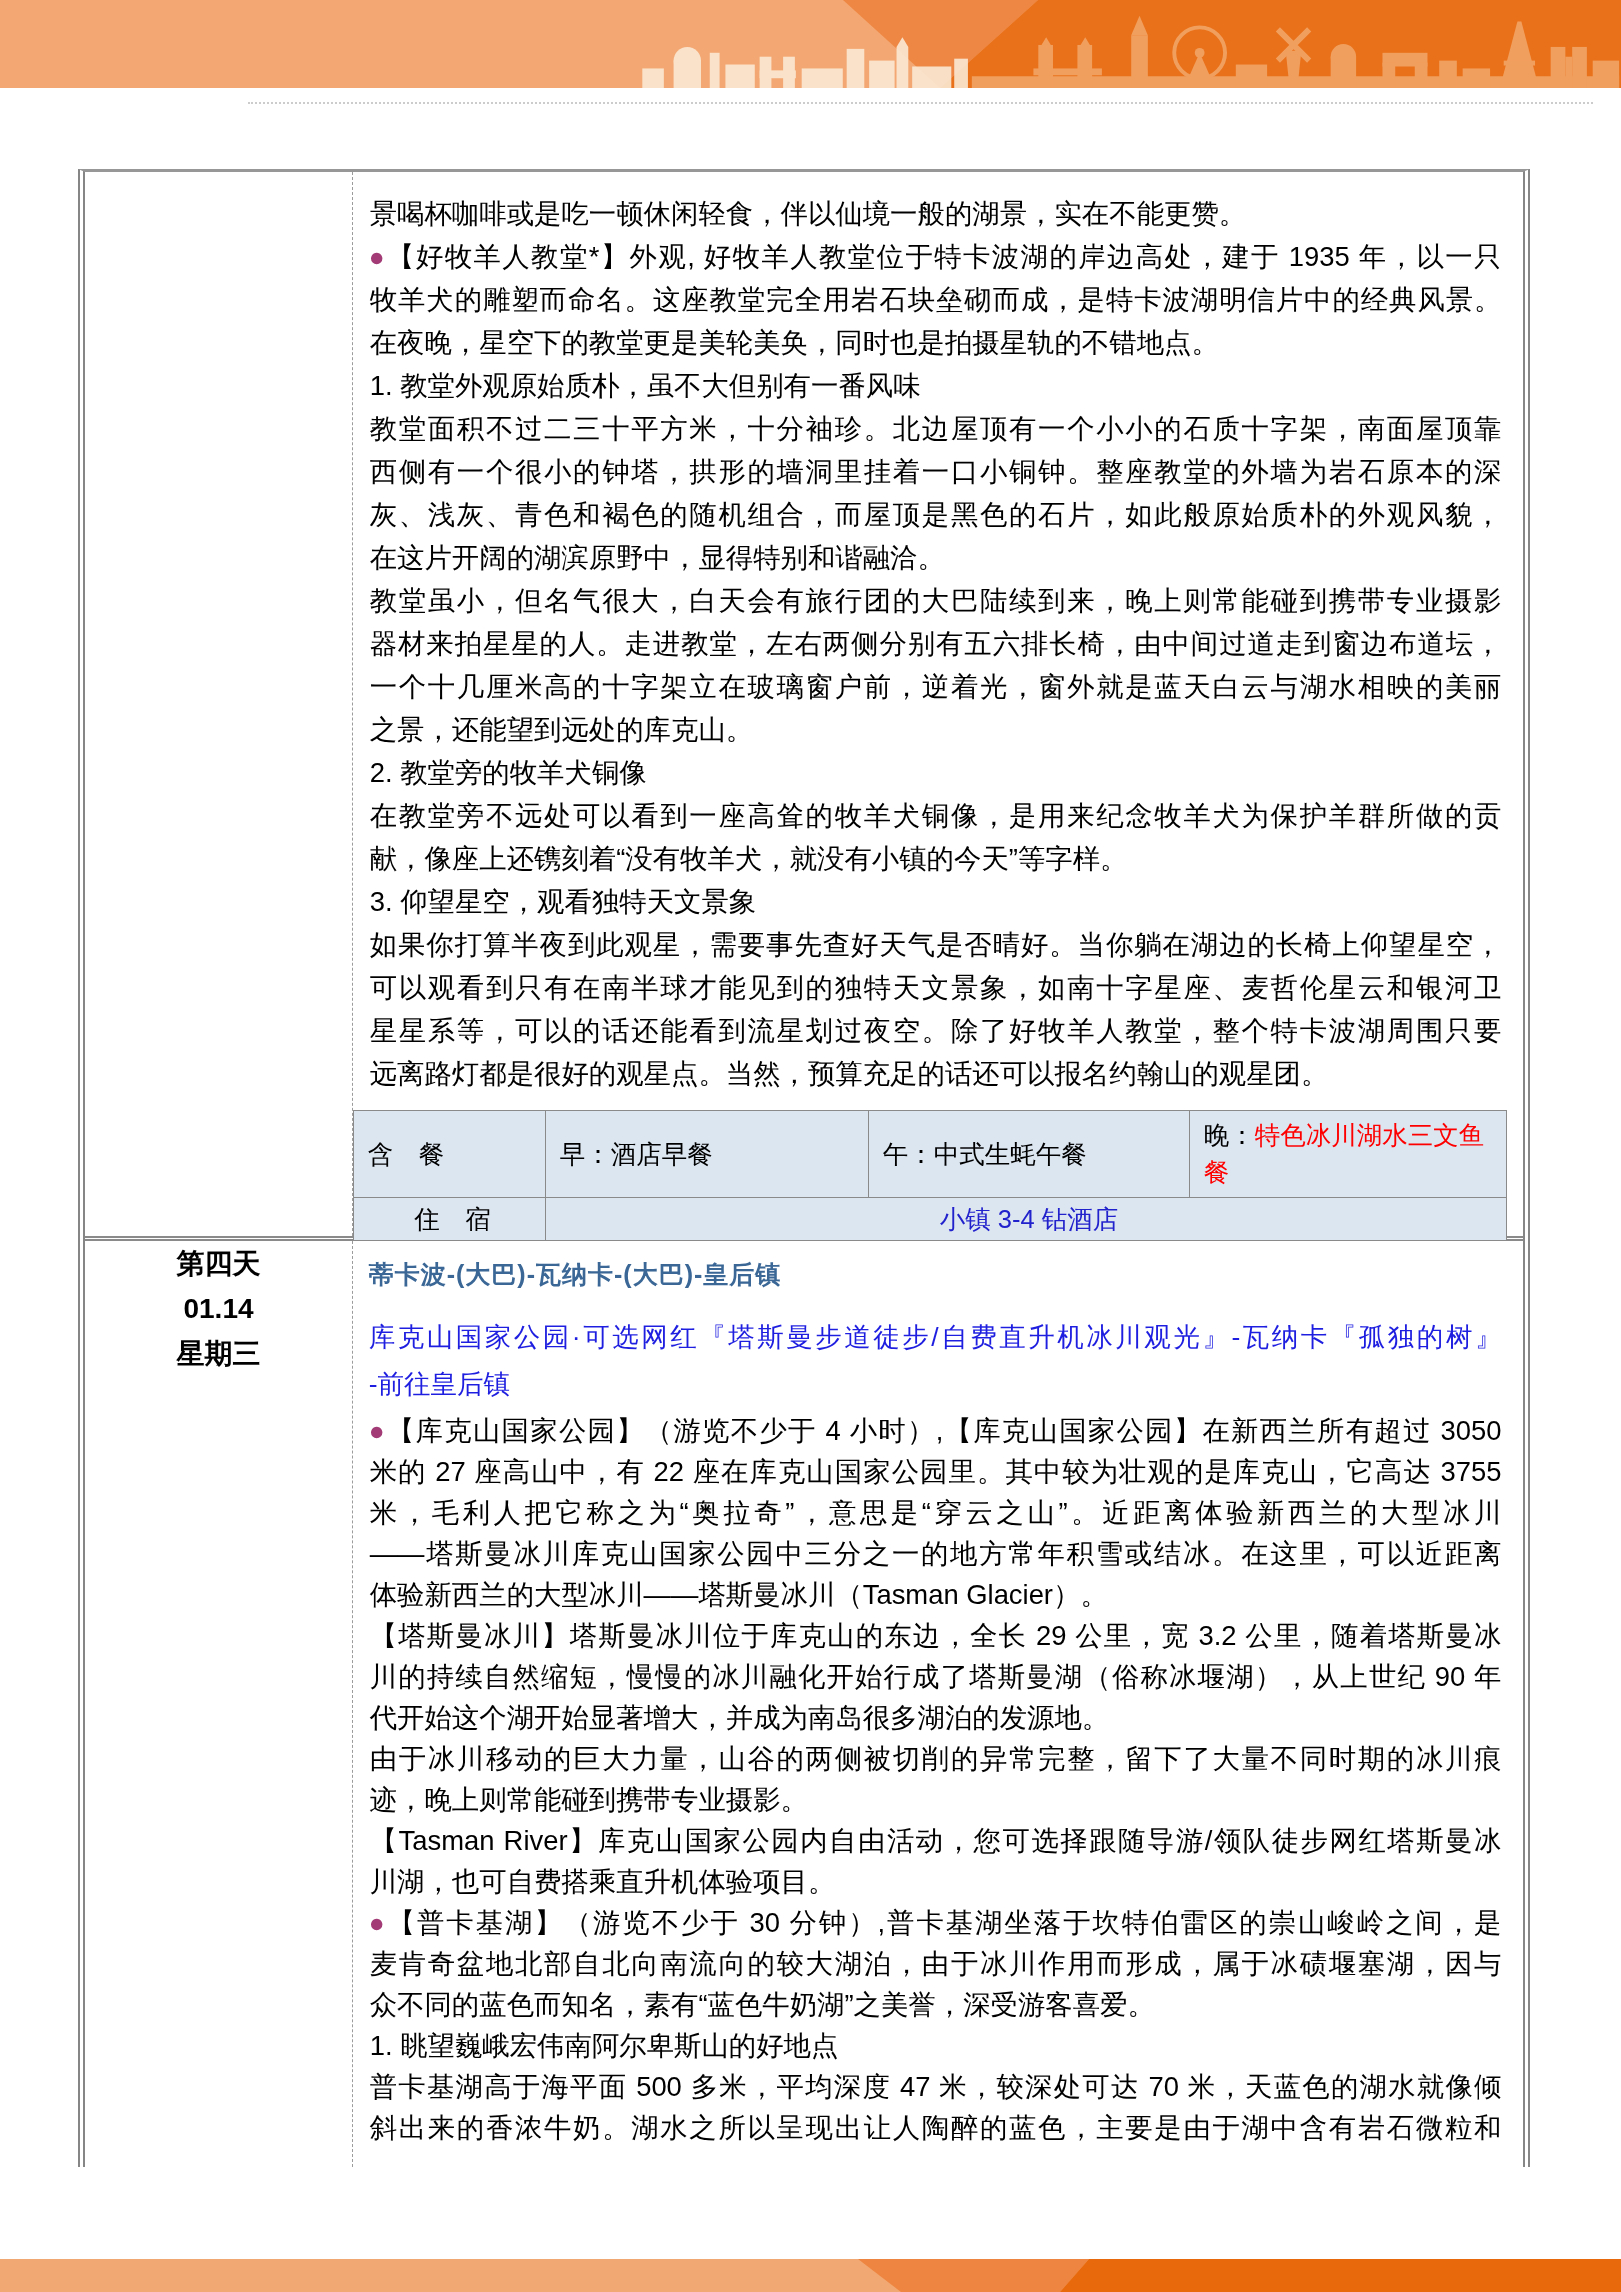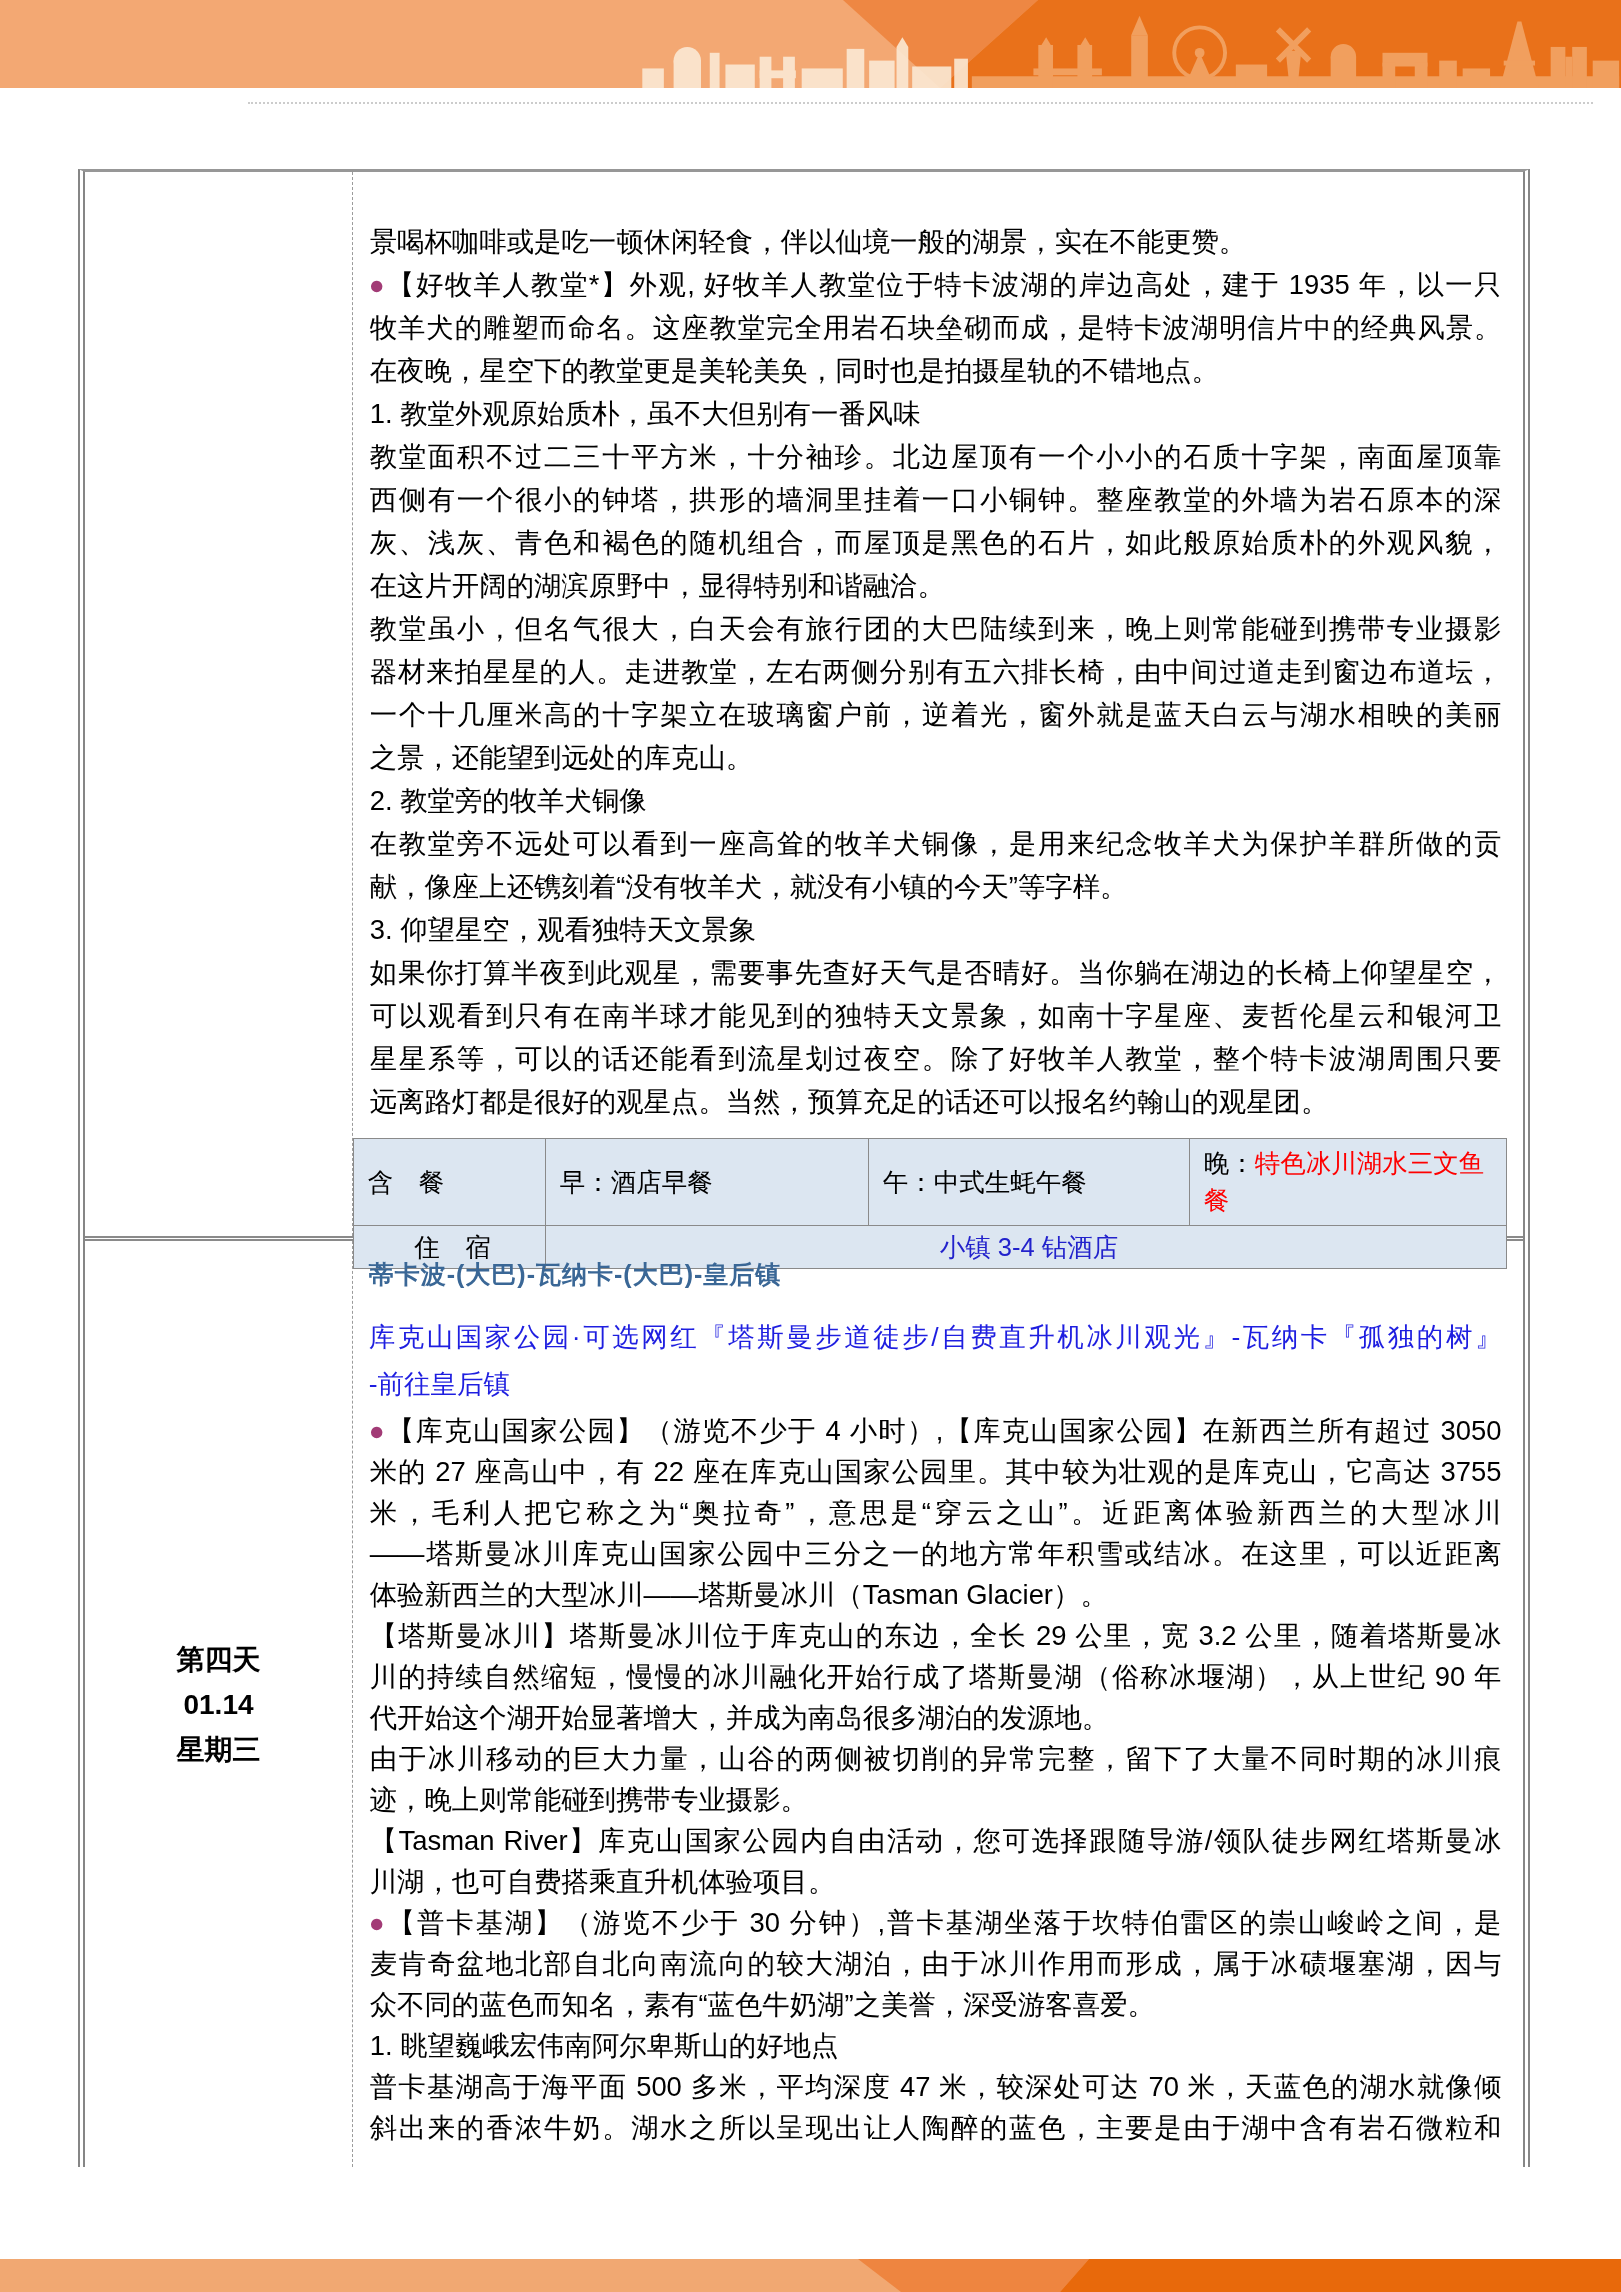--- a/index.html
+++ b/index.html
@@ -19,25 +19,25 @@
     border-top:2px dotted #cccccc;}
 
   
   .itable{position:absolute;left:78px;top:169px;width:1438px;
     border-left:7.8px double #868686;border-right:7.8px double #868686;
     border-top:3.9px solid #979797;}
   .trow{display:flex;}
   .trow.day3{height:1064px;border-bottom:5.9px double #8a8a8a;}
   .trow.day4{height:926px;}
   .daycol{width:267px;flex:0 0 267px;border-right:1px dashed #9b9b9b;
-    display:flex;flex-direction:column;justify-content:center;align-items:center;}
+    display:flex;flex-direction:column;align-items:center;}
   .contcol{flex:1 1 auto;min-width:0;color:#000;}
 
   
-  .textblock{padding:19.6px 21.6px 0 15.7px;margin-top:28px;}
+  .textblock{padding:19.6px 21.6px 0 15.7px;}
   .ln{position:relative;text-align:justify;text-justify:inter-ideograph;
     font-size:27.4px;white-space:normal;}
   .d3 .ln{line-height:43px;height:43px;}
   .d4 .ln{line-height:41px;height:41px;}
   .ln.fill{text-align-last:justify;}
   .bullet{color:#A23B76;font-size:26.5px;margin-right:1px;}
 
   
   .mealwrap{margin:15.7px 2px 0 0;}
   table.meals{border-collapse:collapse;table-layout:fixed;width:1153px;

